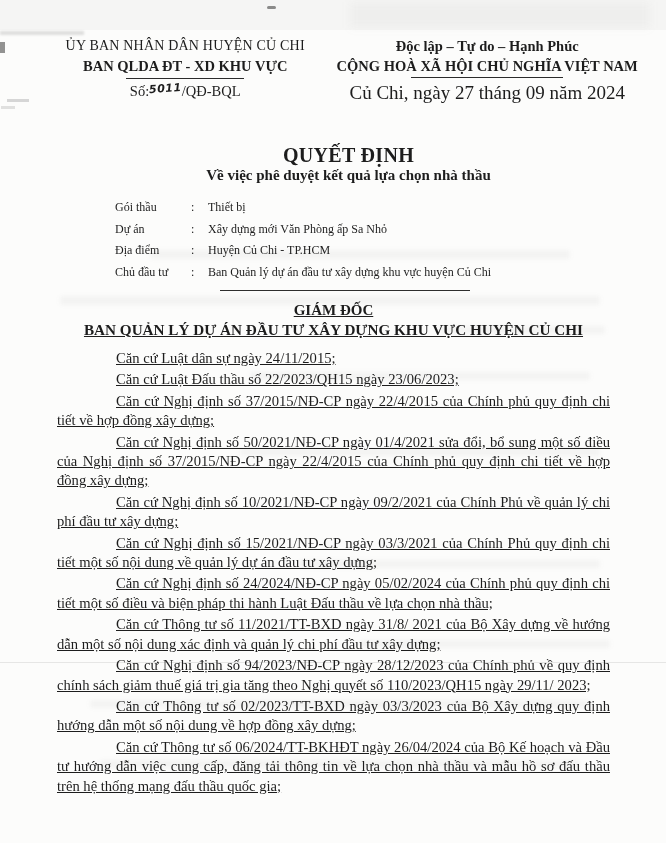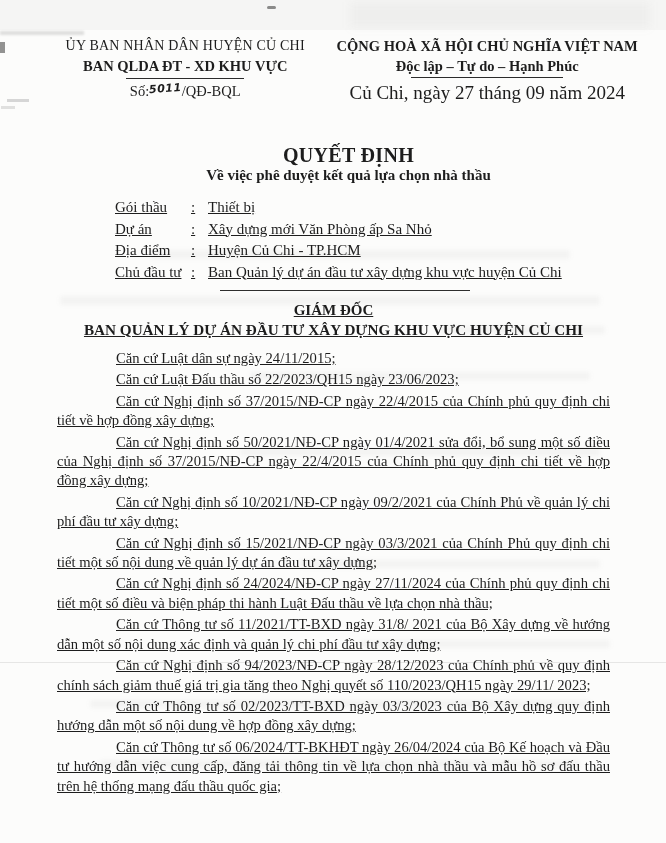--- a/index.html
+++ b/index.html
@@ -34,21 +34,21 @@
   .motto { font-size:14.5px; font-weight:bold; line-height:20px; white-space:nowrap; }
   .place-date { font-size:19px; line-height:20px; margin-top:5px; white-space:nowrap; }
 
   
   .title-block { margin-top:20px; text-align:center; }
   .title-main { font-size:20px; font-weight:bold; line-height:20px; letter-spacing:0.3px;margin-top:42px; }
   .title-sub  { font-size:15px; font-weight:bold; line-height:21px; }
 
   
   .info { margin-top:11px; margin-left:58px; }
-  .info-row { display:flex; line-height:21.5px; font-size:15px;text-decoration:underline; }
+  .info-row { display:flex; line-height:21.5px; font-size:12px; }
   .info-label { width:76px; flex:none; }
   .info-colon { width:17px; flex:none; }
   .info-value { flex:1; }
 
   
   .divider { width:250px; border-top:1.6px solid #2e2e2e; margin:7px 0 0 163px; }
   .issuer { margin-top:10px; text-align:center; padding-right:30px;text-decoration:underline; }
   .issuer-title { font-size:15px;   font-weight:bold; line-height:19px; }
   .issuer-org   { font-size:15.2px; font-weight:bold; line-height:20px; }
 
@@ -100,22 +100,22 @@
     <div class="hdr">
       <div class="hdr-left">
         <div class="org-parent">ỦY BAN NHÂN DÂN HUYỆN CỦ CHI</div>
         <div class="org-name">BAN QLDA ĐT - XD KHU VỰC</div>
         <div class="rule rule-left"></div>
         <div class="doc-no">
           <span>Số:</span><span class="hw">5011</span><span>/QĐ-BQL</span>
         </div>
       </div>
       <div class="hdr-right">
+        <div class="motto">Độc lập – Tự do – Hạnh Phúc</div>
         <div class="motto">CỘNG HOÀ XÃ HỘI CHỦ NGHĨA VIỆT NAM</div>
-        <div class="motto">Độc lập – Tự do – Hạnh Phúc</div>
         <div class="rule rule-right"></div>
         <div class="place-date">Củ Chi, ngày 27 tháng 09  năm 2024</div>
       </div>
     </div>
 
     <div class="title-block">
       <div class="title-main">QUYẾT ĐỊNH</div>
       <div class="title-sub">Về việc phê duyệt kết quả lựa chọn nhà thầu</div>
     </div>
 
@@ -149,21 +149,21 @@
       <div class="issuer-org">BAN QUẢN LÝ DỰ ÁN ĐẦU TƯ XÂY DỰNG KHU VỰC HUYỆN CỦ CHI</div>
     </div>
 
     <div class="body-text">
       <p>Căn cứ Luật dân sự ngày 24/11/2015;</p>
       <p>Căn cứ Luật Đấu thầu số 22/2023/QH15 ngày 23/06/2023;</p>
       <p>Căn cứ Nghị định số 37/2015/NĐ-CP ngày 22/4/2015 của Chính phủ quy định chi tiết về hợp đồng xây dựng;</p>
       <p>Căn cứ Nghị định số 50/2021/NĐ-CP ngày 01/4/2021 sửa đổi, bổ sung một số điều của Nghị định số 37/2015/NĐ-CP ngày 22/4/2015 của Chính phủ quy định chi tiết về hợp đồng xây dựng;</p>
       <p>Căn cứ Nghị định số 10/2021/NĐ-CP ngày 09/2/2021 của Chính Phủ về quản lý chi phí đầu tư xây dựng;</p>
       <p>Căn cứ Nghị định số 15/2021/NĐ-CP ngày 03/3/2021 của Chính Phủ quy định chi tiết một số nội dung về quản lý dự án đầu tư xây dựng;</p>
-      <p>Căn cứ Nghị định số 24/2024/NĐ-CP ngày 27/11/2024 của Chính phủ quy định chi tiết một số điều và biện pháp thi hành Luật Đấu thầu về lựa chọn nhà thầu;</p>
+      <p>Căn cứ Nghị định số 24/2024/NĐ-CP ngày 05/02/2024 của Chính phủ quy định chi tiết một số điều và biện pháp thi hành Luật Đấu thầu về lựa chọn nhà thầu;</p>
       <p>Căn cứ Thông tư số 11/2021/TT-BXD ngày 31/8/ 2021 của Bộ Xây dựng về hướng dẫn một số nội dung xác định và quản lý chi phí đầu tư xây dựng;</p>
       <p>Căn cứ Nghị định số 94/2023/NĐ-CP ngày 28/12/2023 của Chính phủ về quy định chính sách giảm thuế giá trị gia tăng theo Nghị quyết số 110/2023/QH15 ngày 29/11/ 2023;</p>
       <p>Căn cứ Thông tư số 02/2023/TT-BXD ngày 03/3/2023 của Bộ Xây dựng quy định hướng dẫn một số nội dung về hợp đồng xây dựng;</p>
       <p>Căn cứ Thông tư số 06/2024/TT-BKHĐT ngày 26/04/2024 của Bộ Kế hoạch và Đầu tư hướng dẫn việc cung cấp, đăng tải thông tin về lựa chọn nhà thầu và mẫu hồ sơ đấu thầu trên hệ thống mạng đấu thầu quốc gia;</p>
     </div>
 
   </div>
 </div>
 
 </body></html>

